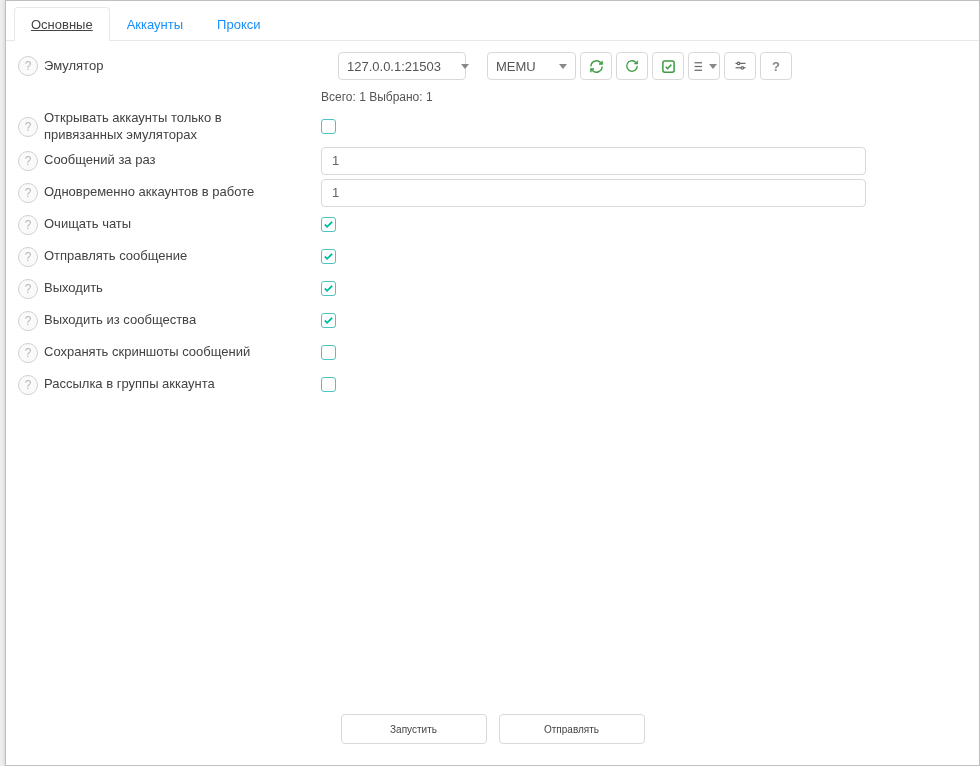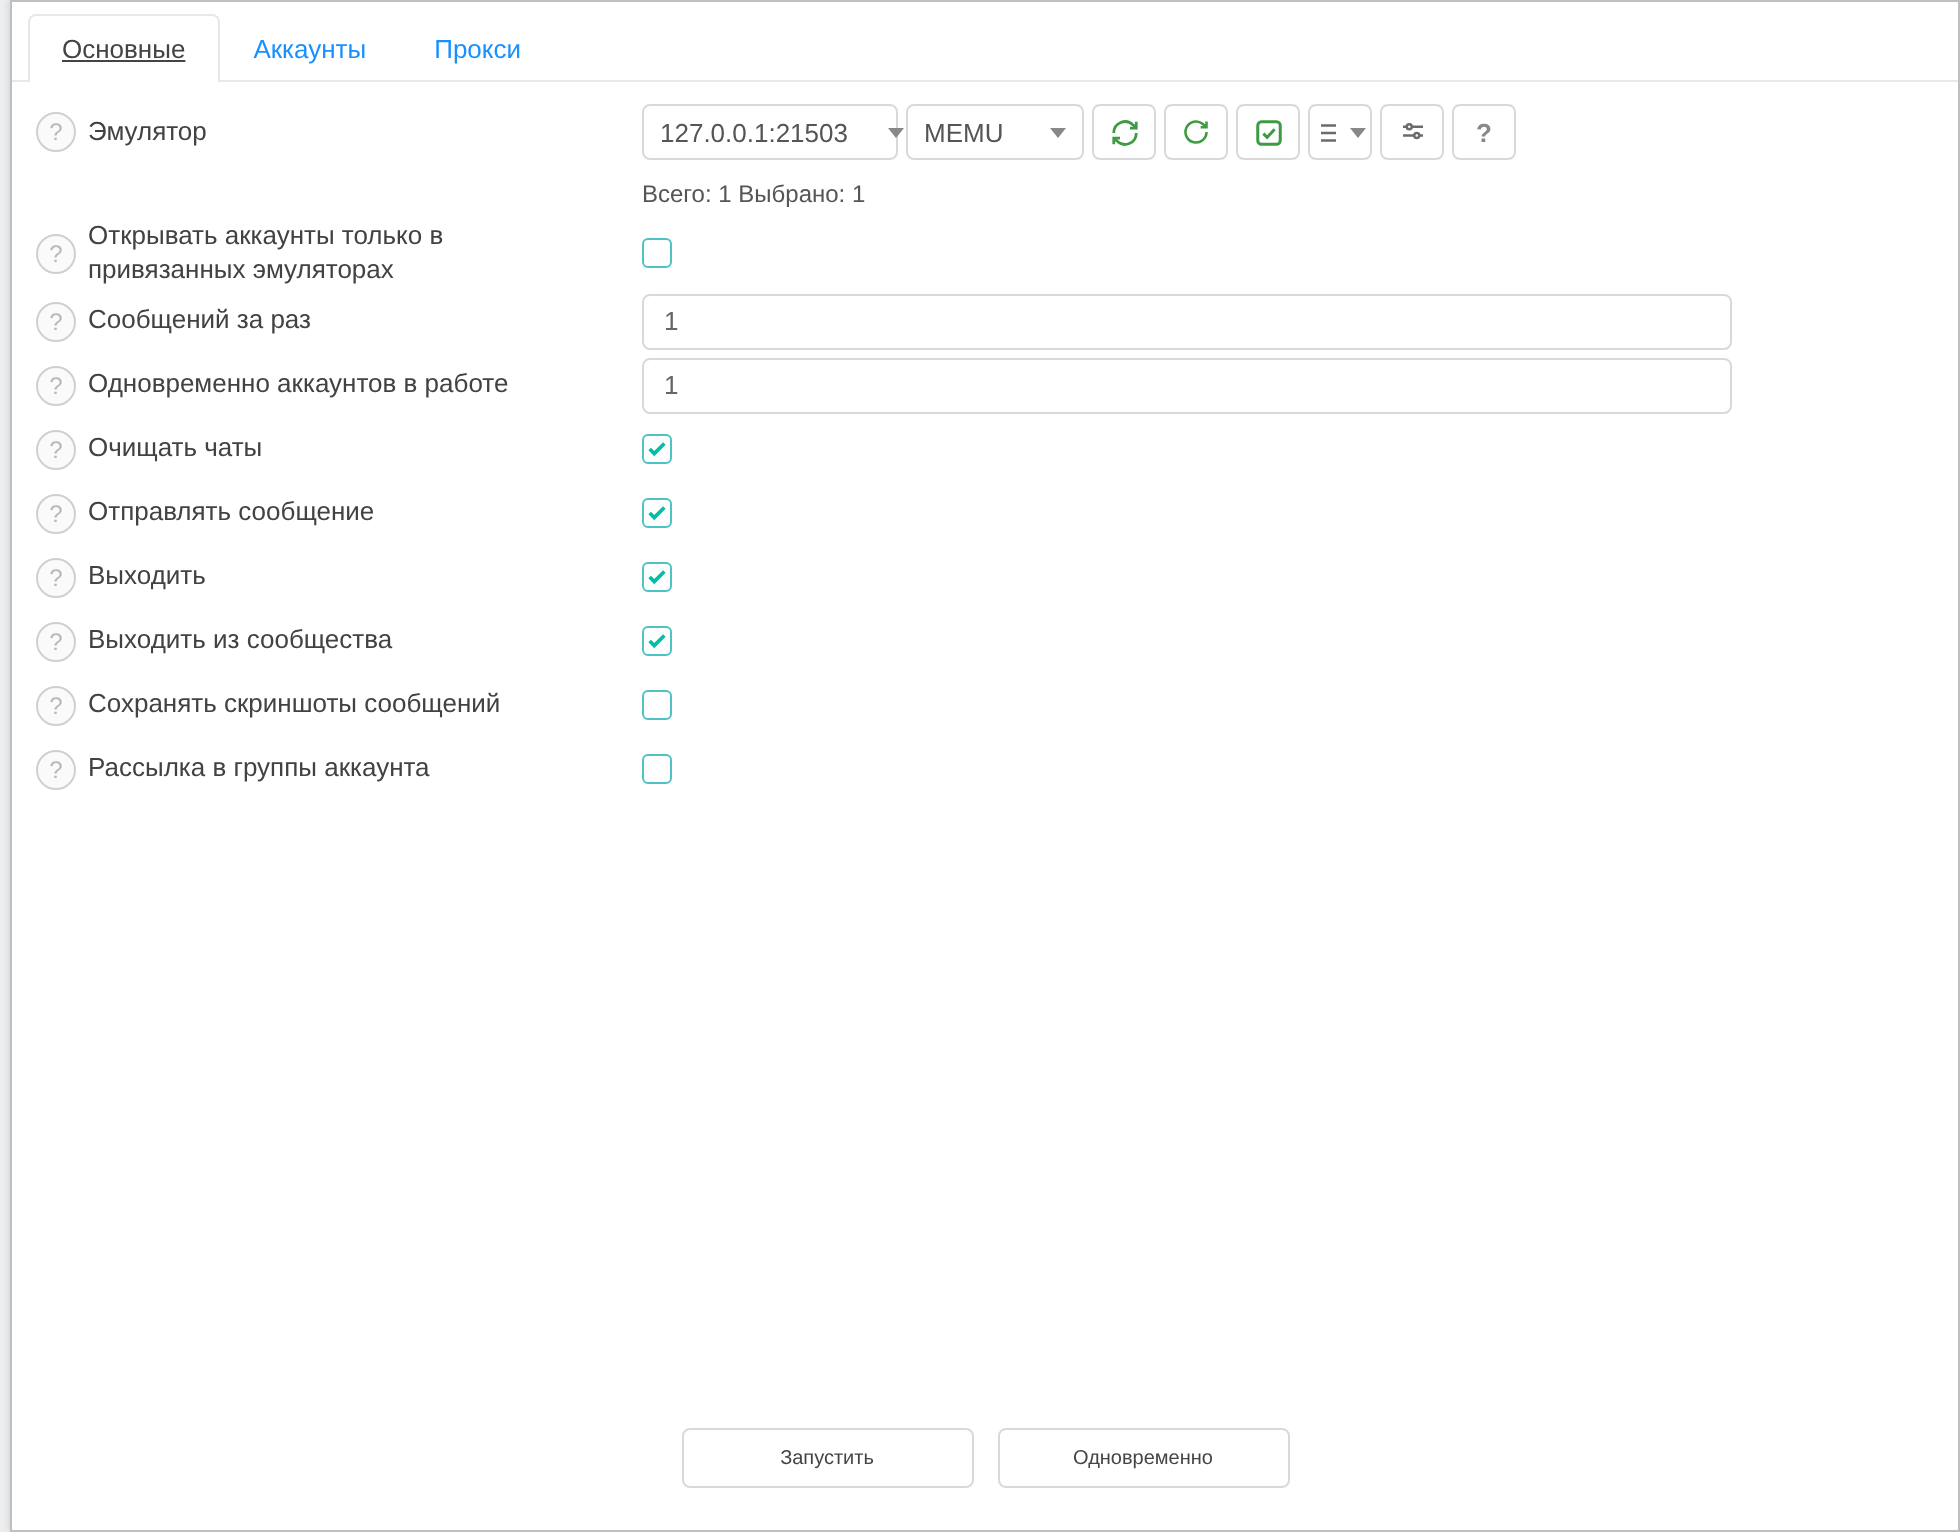--- a/index.html
+++ b/index.html
@@ -133,20 +133,21 @@
     border: 1px solid var(--border);
     border-radius: 4px;
     display: flex;
     align-items: center;
     padding: 0 8px;
     font-size: 13px;
     color: #555;
     background: #fff;
     justify-content: space-between;
     gap: 20px;
+    margin-left: 17px;
   }
   .select.emul { width: 128px; }
   .select.plat { width: 89px; }
   .caret {
     width: 0; height: 0;
     border-left: 4px solid transparent;
     border-right: 4px solid transparent;
     border-top: 5px solid #888;
   }
   .icon-btn {
@@ -392,16 +393,16 @@
         <span class="chk">
           
         </span>
       </div>
     </div>
 
   </div>
 
   <div class="footer">
     <div class="btn">Запустить</div>
-    <div class="btn">Одновременно</div>
+    <div class="btn">Отправлять</div>
   </div>
 
 </div>
 
 </body></html>

